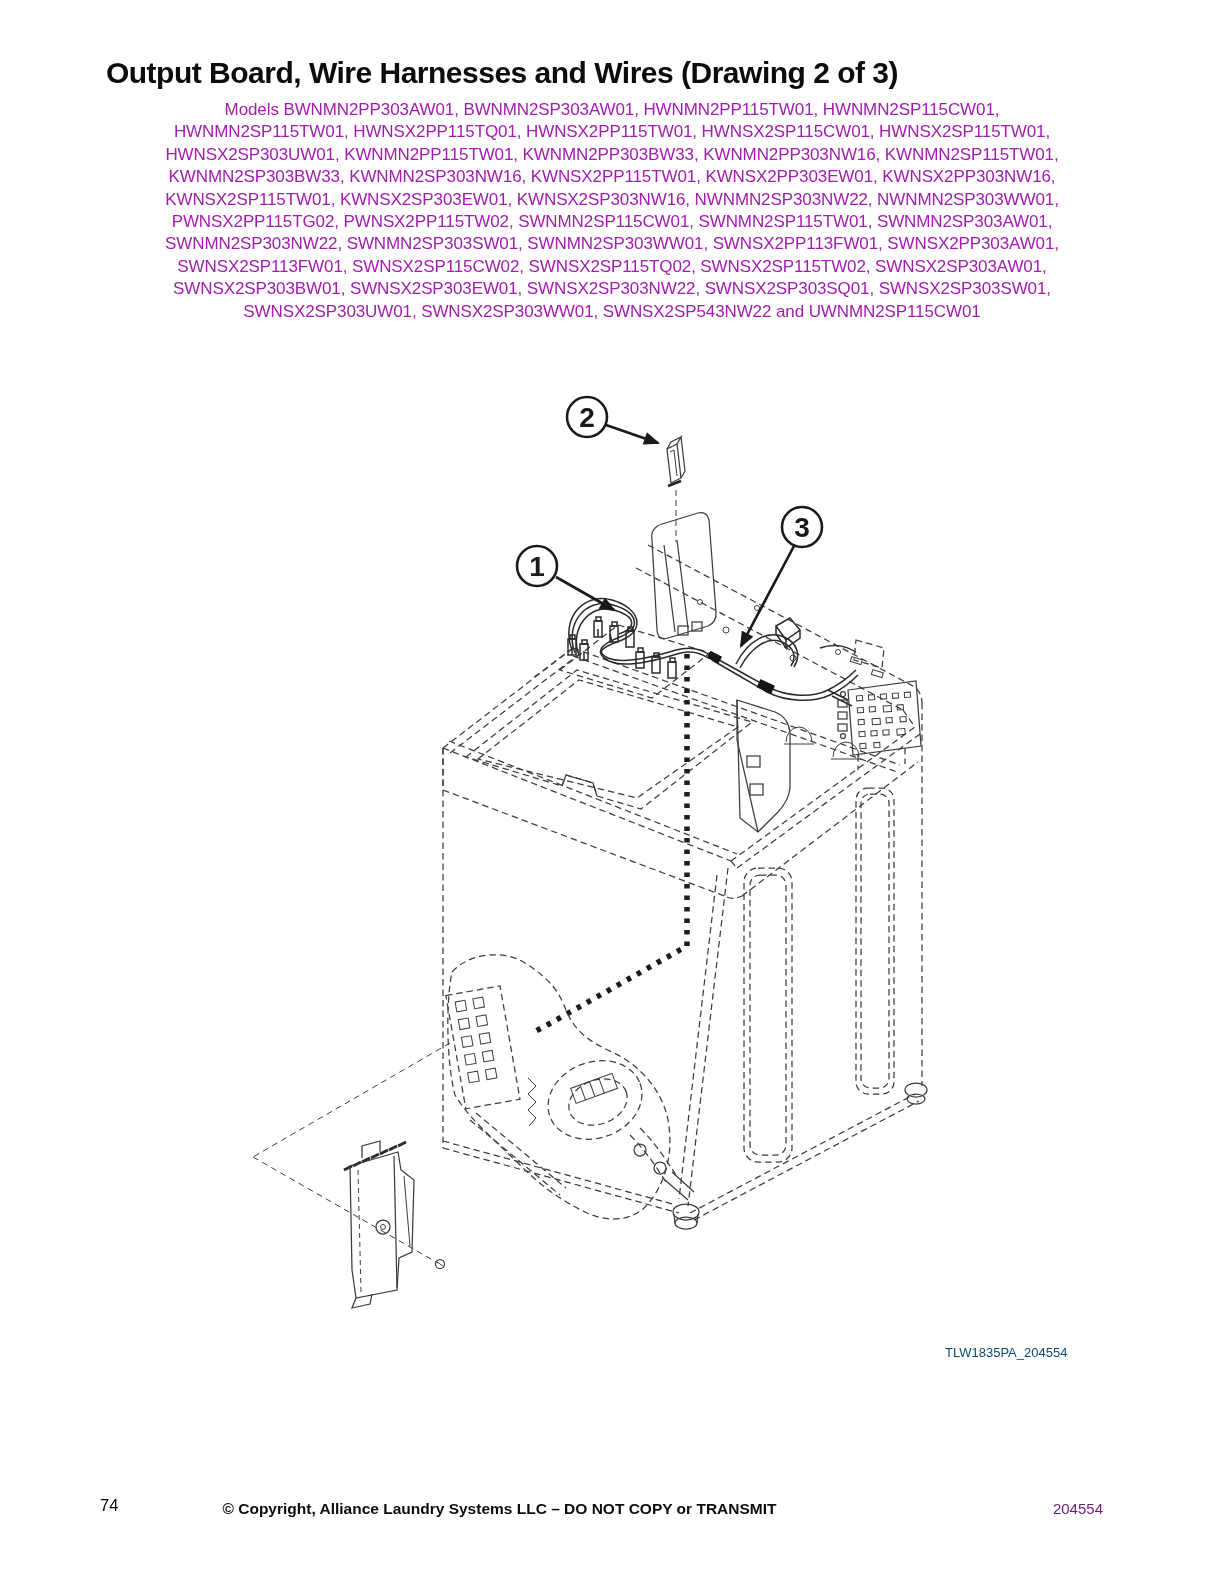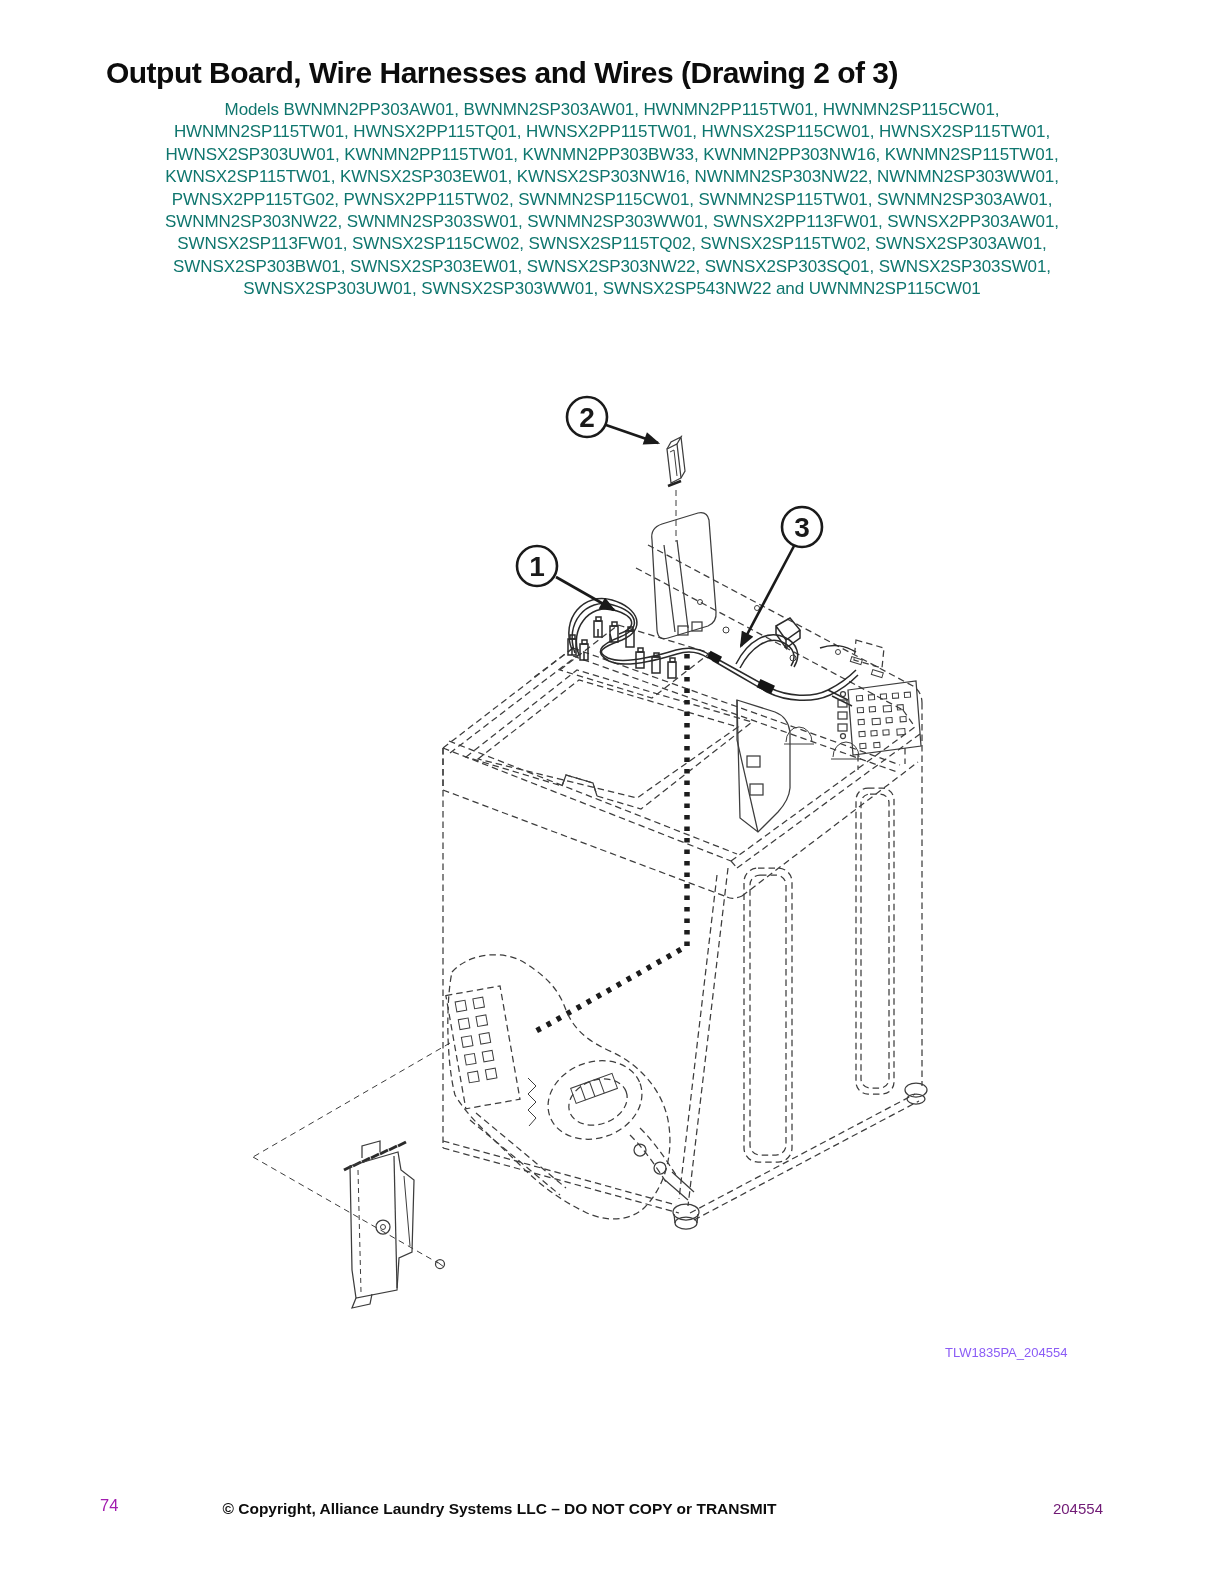--- a/index.html
+++ b/index.html
@@ -6,44 +6,45 @@
   body{
     width:1224px;height:1584px;position:relative;background:#ffffff;
     font-family:"Liberation Sans",sans-serif;color:#111;overflow:hidden;
   }
   .page-title{
     position:absolute;top:56px;left:0;width:1004px;text-align:center;
     font-size:30px;font-weight:bold;letter-spacing:-0.5px;color:#0c0c0c;
   }
   .model-list{
     position:absolute;top:99px;left:50%;transform:translateX(-50%);
-    width:1060px;text-align:center;font-size:17px;line-height:22.4px;color:#0f766e;
+    width:1060px;text-align:center;font-size:17px;line-height:22.4px;color:#a21caf;
     letter-spacing:-0.1px;
   }
   .drawing-id{
-    position:absolute;left:945px;top:1345px;font-size:13px;color:#8b5cf6;
+    position:absolute;left:945px;top:1345px;font-size:13px;color:#0c4a6e;
   }
-  .footer-page-number{position:absolute;left:100px;top:1496px;font-size:16.5px;color:#a21caf;}
+  .footer-page-number{position:absolute;left:100px;top:1496px;font-size:16.5px;color:#000000;}
   .footer-copyright{position:absolute;left:0;top:1500px;width:999px;text-align:center;
     font-size:15.5px;font-weight:bold;color:#0c0c0c;}
   .footer-docnum{position:absolute;right:121px;top:1500px;font-size:15px;color:#701a75;}
   svg.diagram{position:absolute;left:0;top:0;}
   .cab{stroke:#3d3d3d;stroke-width:1.25;fill:none;stroke-dasharray:6.5 4;}
   .cabs{stroke:#3d3d3d;stroke-width:1.25;fill:none;}
   .wire{stroke:#2a2a2a;stroke-width:1.5;fill:none;}
   .thin{stroke:#3d3d3d;stroke-width:1;fill:none;}
 </style>
 </head>
 <body>
 
 <div class="page-title">Output Board, Wire Harnesses and Wires (Drawing 2 of 3)</div>
 <div class="model-list">
     <div>Models BWNMN2PP303AW01, BWNMN2SP303AW01, HWNMN2PP115TW01, HWNMN2SP115CW01,</div>
     <div>HWNMN2SP115TW01, HWNSX2PP115TQ01, HWNSX2PP115TW01, HWNSX2SP115CW01, HWNSX2SP115TW01,</div>
     <div>HWNSX2SP303UW01, KWNMN2PP115TW01, KWNMN2PP303BW33, KWNMN2PP303NW16, KWNMN2SP115TW01,</div>
+    <div>KWNMN2SP303BW33, KWNMN2SP303NW16, KWNSX2PP115TW01, KWNSX2PP303EW01, KWNSX2PP303NW16,</div>
     <div>KWNSX2SP115TW01, KWNSX2SP303EW01, KWNSX2SP303NW16, NWNMN2SP303NW22, NWNMN2SP303WW01,</div>
     <div>PWNSX2PP115TG02, PWNSX2PP115TW02, SWNMN2SP115CW01, SWNMN2SP115TW01, SWNMN2SP303AW01,</div>
     <div>SWNMN2SP303NW22, SWNMN2SP303SW01, SWNMN2SP303WW01, SWNSX2PP113FW01, SWNSX2PP303AW01,</div>
     <div>SWNSX2SP113FW01, SWNSX2SP115CW02, SWNSX2SP115TQ02, SWNSX2SP115TW02, SWNSX2SP303AW01,</div>
     <div>SWNSX2SP303BW01, SWNSX2SP303EW01, SWNSX2SP303NW22, SWNSX2SP303SQ01, SWNSX2SP303SW01,</div>
     <div>SWNSX2SP303UW01, SWNSX2SP303WW01, SWNSX2SP543NW22 and UWNMN2SP115CW01</div>
   </div>
 
 <svg class="diagram" width="1224" height="1584" viewBox="0 0 1224 1584" xmlns="http://www.w3.org/2000/svg">
   <defs>

